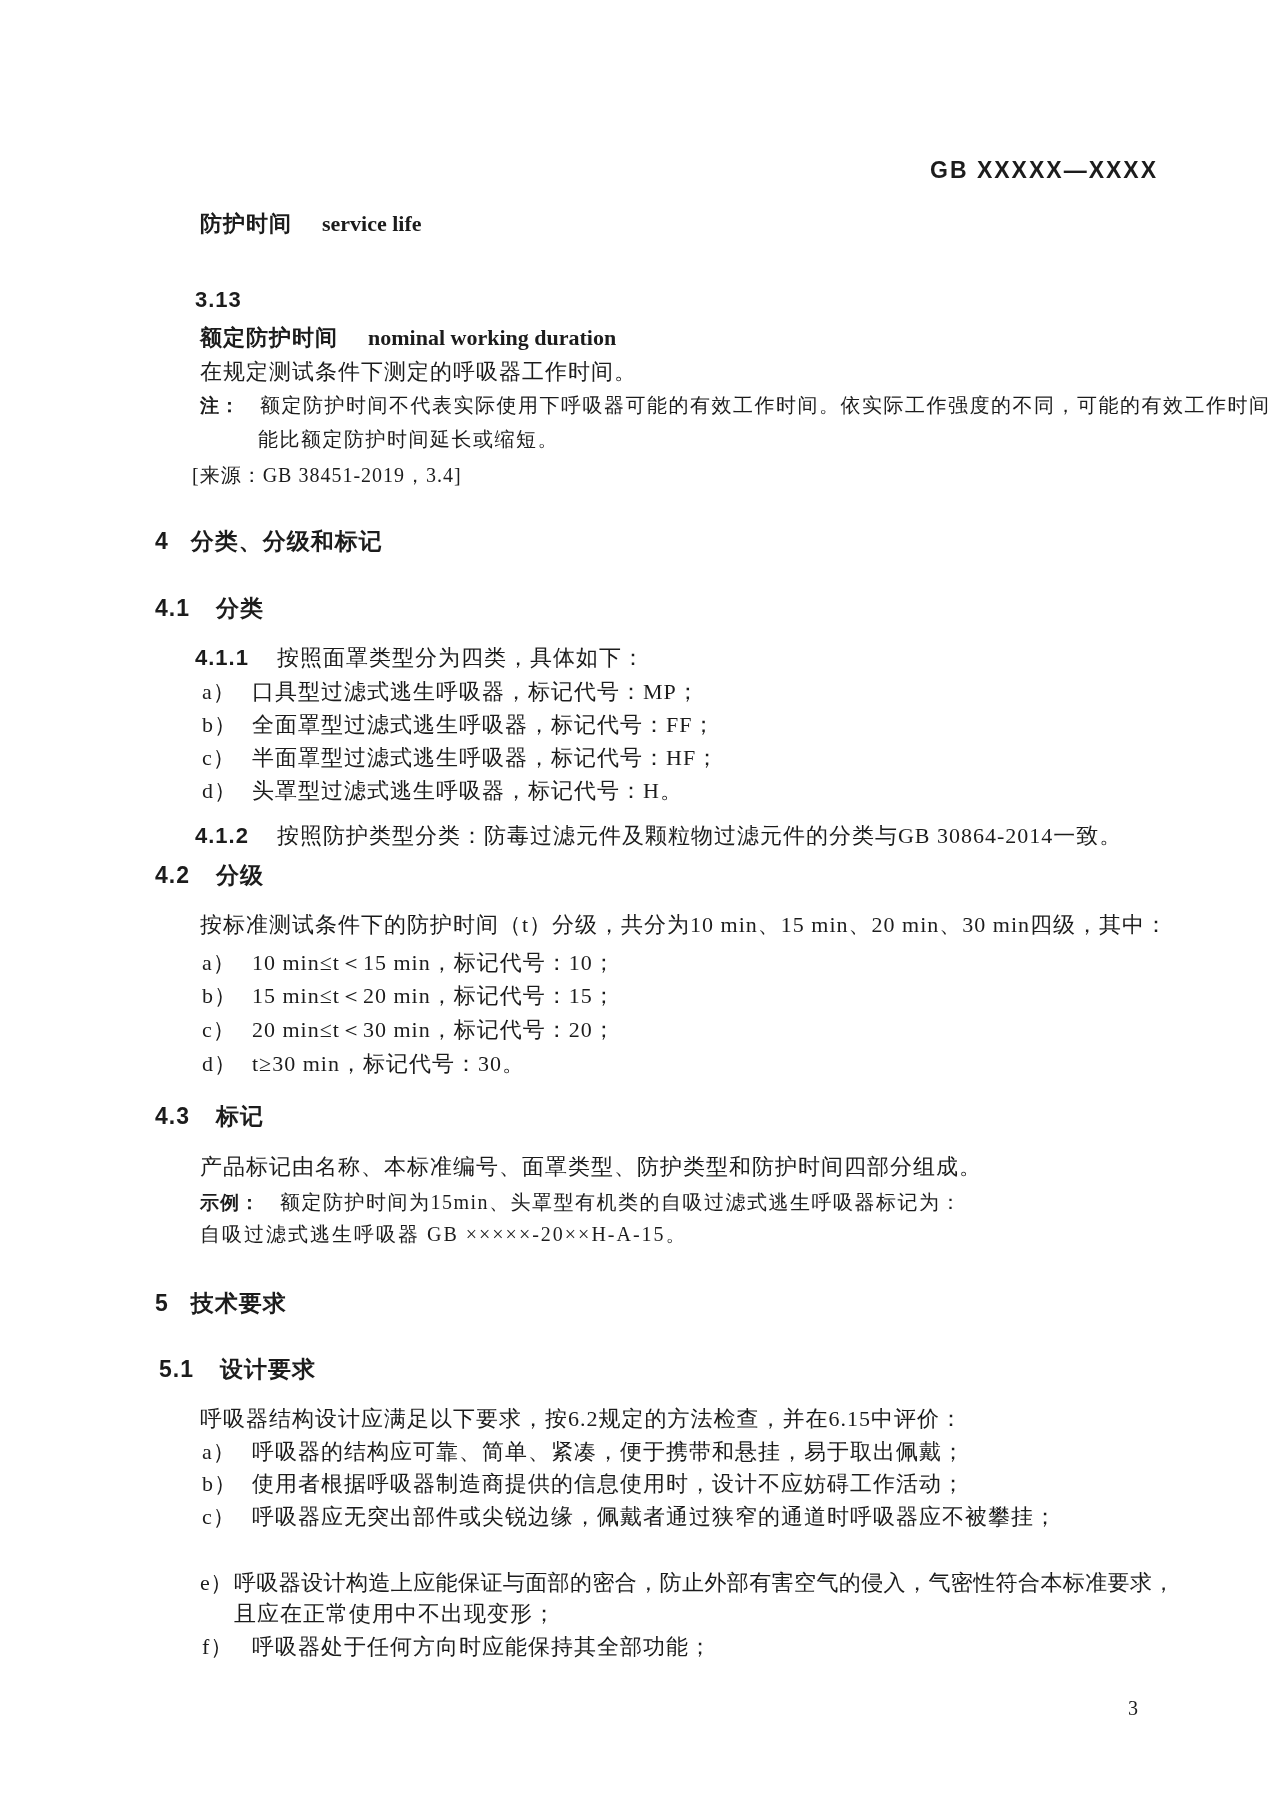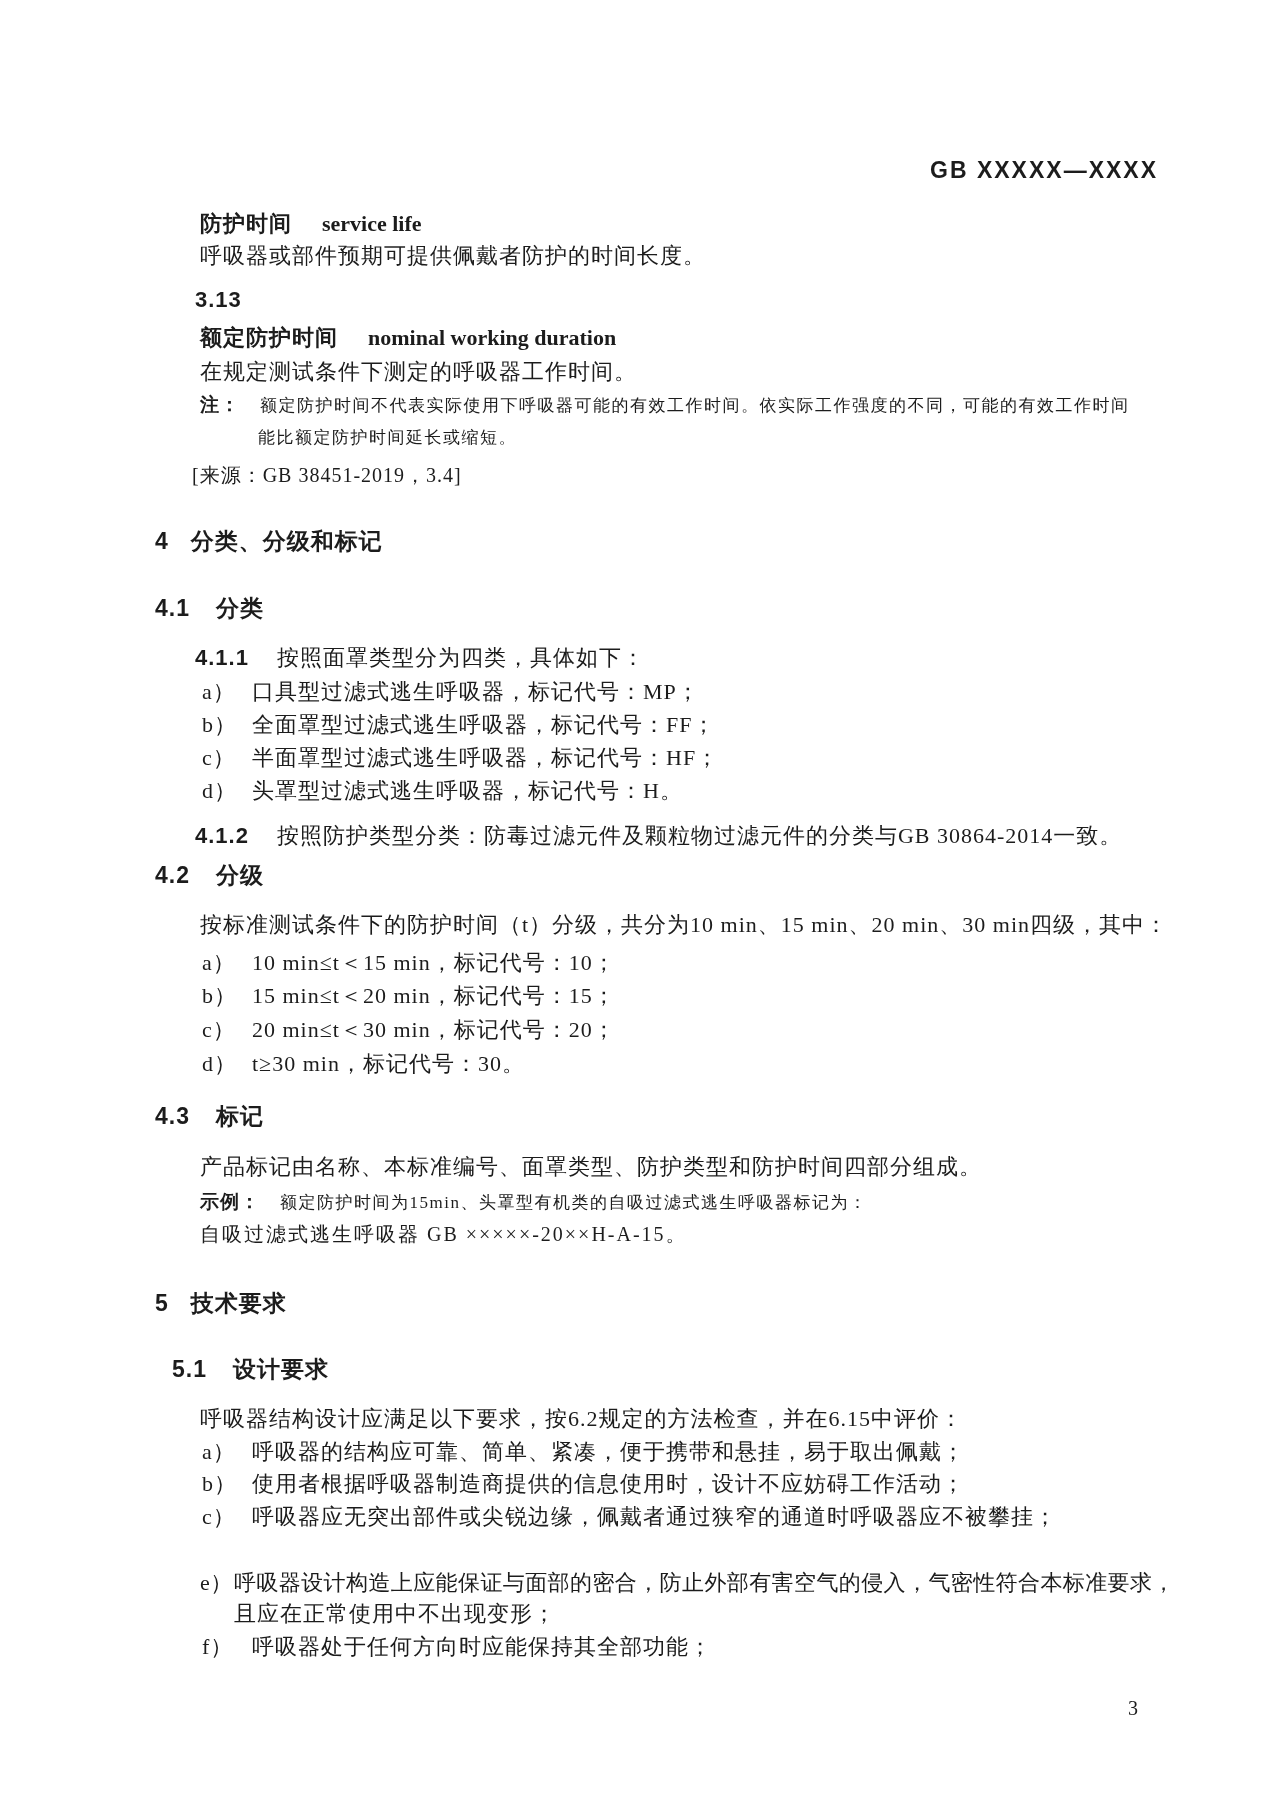--- a/index.html
+++ b/index.html
@@ -17,40 +17,39 @@
   .body{font-size:22px;letter-spacing:1px;}
   
   .hei{font-family:"Liberation Sans","DejaVu Sans",sans-serif;font-weight:bold;}
   .h-clause{font-size:23px;letter-spacing:1px;}
   .h-title-gap1{margin-left:22px;}
   .h-title-gap2{margin-left:26px;}
   .term-zh{font-family:"Liberation Sans","DejaVu Sans",sans-serif;font-weight:bold;font-size:22px;letter-spacing:1px;}
   .term-en{font-family:"Liberation Serif","DejaVu Serif",serif;font-weight:bold;font-size:22px;margin-left:30px;letter-spacing:0;}
   .pnum{font-family:"Liberation Sans","DejaVu Sans",sans-serif;font-weight:bold;font-size:22px;letter-spacing:1px;margin-left:40px;}
   .ptext{margin-left:28px;}
-  .note{font-size:17px;letter-spacing:1.5px;}
+  .note{font-size:20px;letter-spacing:1.5px;}
   .note-label{font-family:"Liberation Sans","DejaVu Sans",sans-serif;font-weight:bold;font-size:19px;margin-right:20px;letter-spacing:1px;}
   .small20{font-size:20px;letter-spacing:1px;}
   .mark-line{font-size:20px;letter-spacing:2px;}
   .item-label{display:inline-block;width:50px;}
   .item-label-narrow{display:inline-block;width:34px;}
   .doc-header{font-family:"Liberation Sans","DejaVu Sans",sans-serif;font-weight:bold;font-size:23px;letter-spacing:2px;}
   .pageno{font-size:20px;}
 </style>
 </head>
 <body>
 
 <div class="page">
 
   <div class="ln doc-header" style="top:157px;right:122px;">GB XXXXX—XXXX</div>
 
   <div class="ln" style="top:211px;left:200px;">
     <span class="term-zh">防护时间</span><span class="term-en">service life</span>
   </div>
-  <div class="ln body" style="top:243px;left:200px;">呼吸器或部件预期可提供佩戴者防护的时间长度。</div>
 
   <div class="ln pnum" style="top:287px;left:155px;">3.13</div>
   <div class="ln" style="top:325px;left:200px;">
     <span class="term-zh">额定防护时间</span><span class="term-en">nominal working duration</span>
   </div>
   <div class="ln body" style="top:359px;left:200px;">在规定测试条件下测定的呼吸器工作时间。</div>
   <div class="ln" style="top:394px;left:200px;">
     <span class="note-label">注：</span><span class="note">额定防护时间不代表实际使用下呼吸器可能的有效工作时间。依实际工作强度的不同，可能的有效工作时间</span>
   </div>
   <div class="ln note" style="top:428px;left:258px;">能比额定防护时间延长或缩短。</div>
@@ -107,21 +106,21 @@
   <div class="ln body" style="top:1154px;left:200px;">产品标记由名称、本标准编号、面罩类型、防护类型和防护时间四部分组成。</div>
   <div class="ln" style="top:1191px;left:200px;">
     <span class="note-label">示例：</span><span class="note">额定防护时间为15min、头罩型有机类的自吸过滤式逃生呼吸器标记为：</span>
   </div>
   <div class="ln mark-line" style="top:1223px;left:200px;">自吸过滤式逃生呼吸器 GB ×××××-20××H-A-15。</div>
 
   <div class="ln hei h-clause" style="top:1290px;left:155px;">
     <span>5</span><span class="h-title-gap1">技术要求</span>
   </div>
 
-  <div class="ln hei h-clause" style="top:1356px;left:172px;">
+  <div class="ln hei h-clause" style="top:1356px;left:159px;">
     <span>5.1</span><span class="h-title-gap2">设计要求</span>
   </div>
   <div class="ln body" style="top:1406px;left:200px;">呼吸器结构设计应满足以下要求，按6.2规定的方法检查，并在6.15中评价：</div>
   <div class="ln body" style="top:1439px;left:202px;">
     <span class="item-label">a）</span><span>呼吸器的结构应可靠、简单、紧凑，便于携带和悬挂，易于取出佩戴；</span>
   </div>
   <div class="ln body" style="top:1471px;left:202px;">
     <span class="item-label">b）</span><span>使用者根据呼吸器制造商提供的信息使用时，设计不应妨碍工作活动；</span>
   </div>
   <div class="ln body" style="top:1504px;left:202px;">

